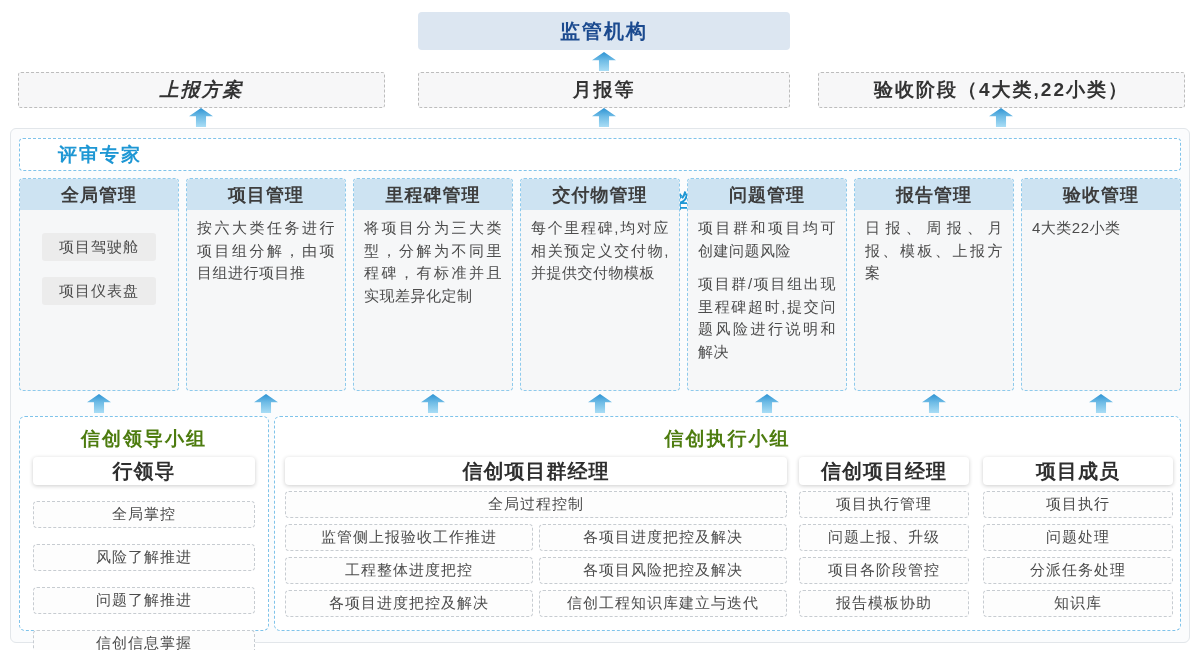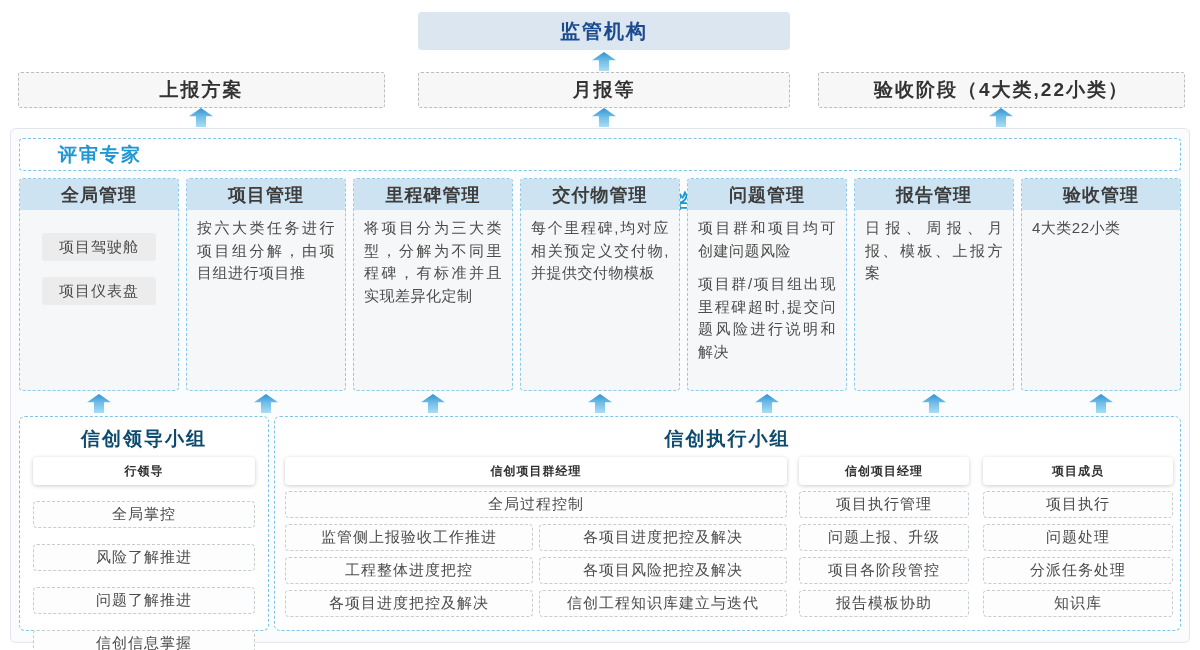--- a/index.html
+++ b/index.html
@@ -13,21 +13,21 @@
     background: #dce6f1; border-radius: 4px;
     display: flex; align-items: center; justify-content: center;
     font-size: 20px; font-weight: bold; color: #1b4a8f; letter-spacing: 2px;
   }
   .report-box {
     position: absolute; top: 72px; height: 36px;
     background: #f7f7f8; border: 1px dashed #bdbdbd; border-radius: 3px;
     display: flex; align-items: center; justify-content: center;
     font-size: 19px; font-weight: bold; color: #333333; letter-spacing: 2px;
   }
-  .report-1 { left: 18px;  width: 367px; }
+  .report-1 { left: 18px;  width: 367px; font-style: italic; }
   .report-2 { left: 418px; width: 372px; }
   .report-3 { left: 818px; width: 367px; }
 
   
   .up-arrow {
     width: 24px; height: 19px;
     background: linear-gradient(180deg, #2d93d3 0%, #6fbce6 45%, #a9ddf5 100%);
     clip-path: polygon(50% 0, 100% 44%, 71% 44%, 71% 100%, 29% 100%, 29% 44%, 0 44%);
   }
   .arrow-abs { position: absolute; }
@@ -86,27 +86,27 @@
   
   .groups {
     position: absolute; left: 8px; right: 8px; top: 287px; height: 215px;
     display: flex; justify-content: space-between;
   }
   .group { background: #ffffff; border: 1px dashed #7fc3ea; border-radius: 6px; }
   .group-leader { width: 250px; }
   .group-exec { width: 907px; }
   .group-title {
     margin-top: 7px; height: 29px; line-height: 29px; text-align: center;
-    color: #0c4a6e; font-weight: bold; font-size: 19px; letter-spacing: 2px;
+    color: #4d7c0f; font-weight: bold; font-size: 19px; letter-spacing: 2px;
   }
   .role-chip {
     background: #ffffff; border-radius: 4px; height: 28px;
     box-shadow: 0 1px 4px rgba(0,0,0,0.20);
     display: flex; align-items: center; justify-content: center;
-    font-size: 12px; font-weight: bold; color: #2e2e2e; letter-spacing: 1px; font-family: Liberation Serif, serif;
+    font-size: 20px; font-weight: bold; color: #2e2e2e; letter-spacing: 1px; font-family: Liberation Serif, serif;
   }
   .g-item {
     background: #fdfdfd; border: 1px dashed #c7ccd1; border-radius: 4px; height: 27px;
     display: flex; align-items: center; justify-content: center;
     font-size: 15px; color: #4c4c4c; letter-spacing: 1px;
   }
   .group-leader .role-chip { margin: 4px 13px 0 13px; }
   .group-leader .g-item { margin: 16px 13px 0 13px; }
 
   .exec-body { display: flex; padding: 4px 0 0 10px; }

